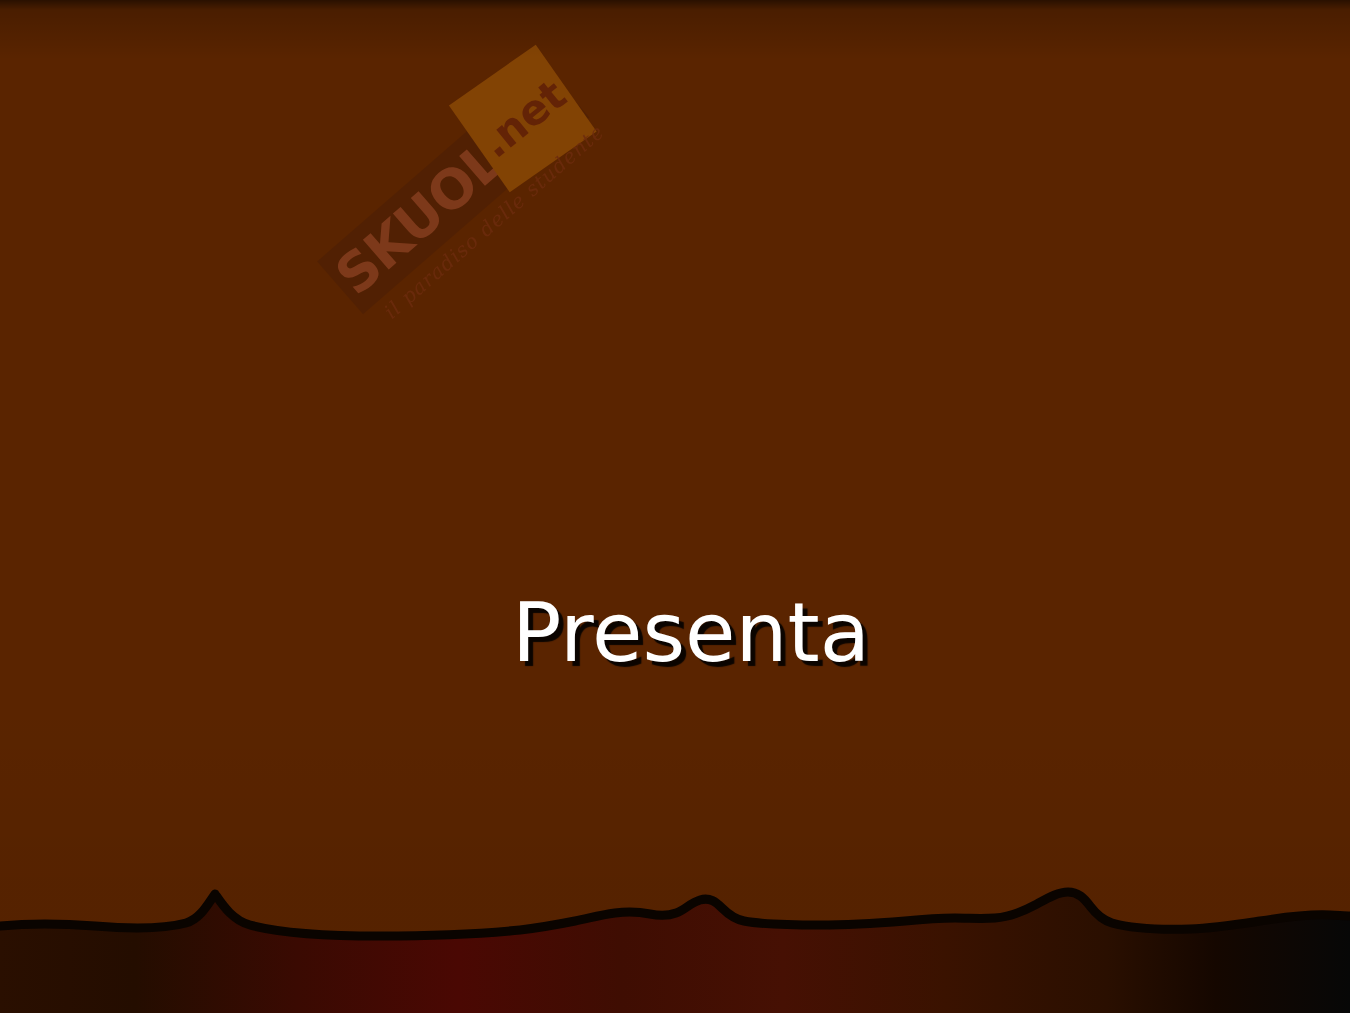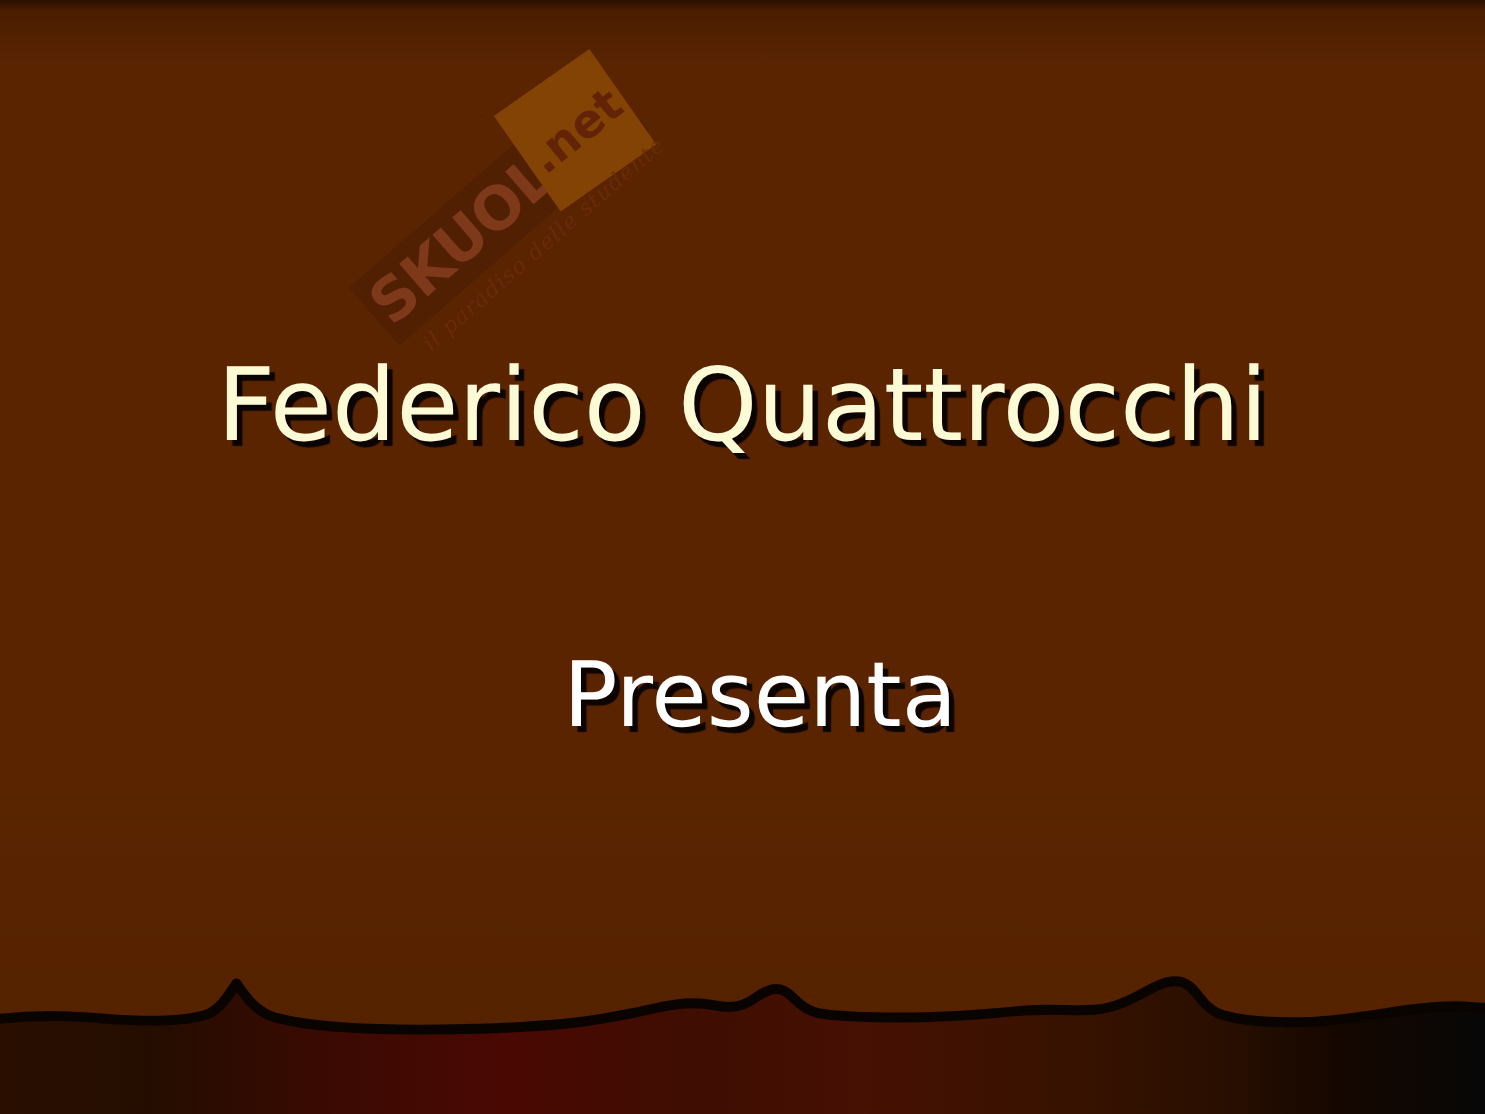--- a/index.html
+++ b/index.html
@@ -222,21 +222,20 @@
       <div class="wm-band">
         <span class="wm-skuola">SKUOLA</span>
       </div>
       <div class="wm-net">
         <span>.net</span>
       </div>
       <div class="wm-tagline">il paradiso delle studente</div>
     </div>
   </div>
 
-  <div class="title">Federico Quattrocchi</div>
 
   <div class="subtitle">Presenta</div>
 
   <div class="bottom-wave">
     <svg viewBox="0 0 1350 135" preserveAspectRatio="none">
       <defs>
         <linearGradient id="waveFill" x1="0" y1="0" x2="1" y2="0">
           <stop offset="0.00" stop-color="#2a0f00"></stop>
           <stop offset="0.10" stop-color="#240d00"></stop>
           <stop offset="0.22" stop-color="#3a0a02"></stop>

